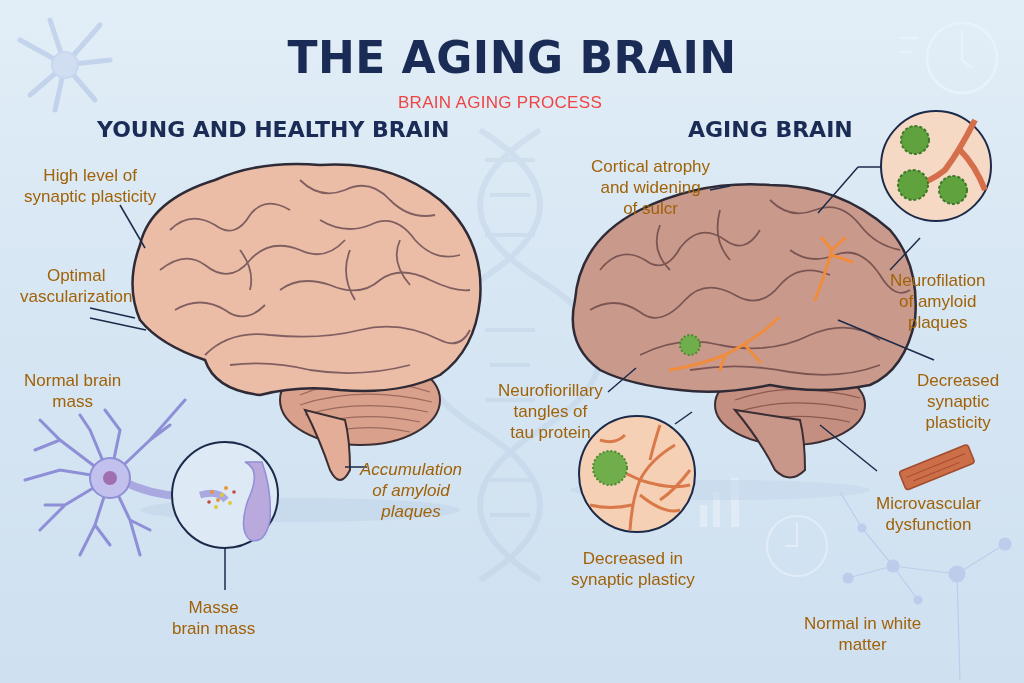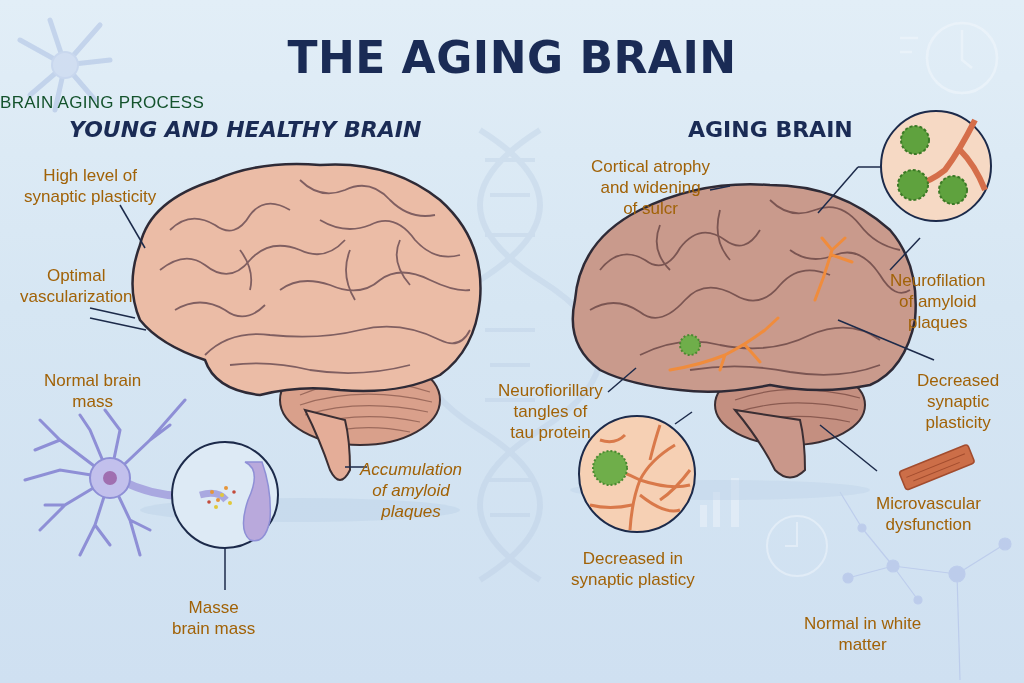--- a/index.html
+++ b/index.html
@@ -9,22 +9,22 @@
     font-family: "Liberation Sans", sans-serif;
     color:#14213f;
   }
   .abs { position:absolute; }
   .title {
     left:0; width:1024px; top:32px; text-align:center;
     font-size:44px; font-weight:bold; letter-spacing:0.5px; color:#1a2b55;
     font-family: "DejaVu Sans", sans-serif;
   }
   .subtitle {
-    left:0; width:1000px; top:93px; 
-    font-size:17px; color:#14532d; letter-spacing:0.3px;
+    left:0; width:1000px; top:93px; text-align:center;
+    font-size:17px; color:#ef4444; letter-spacing:0.3px;
   }
   .section-title {
     font-size:22px; font-weight:bold; color:#1a2b55;
     font-family: "DejaVu Sans", sans-serif;
   }
   .label {
     font-size:17px; line-height:21px; text-align:center; color:#a16207;
     white-space:nowrap;
   }
   svg.layer { position:absolute; left:0; top:0; }
@@ -88,21 +88,21 @@
   </g>
 
   <ellipse cx="300" cy="510" rx="160" ry="12" fill="#c2d6ea" opacity="0.6"></ellipse>
   <ellipse cx="720" cy="490" rx="150" ry="10" fill="#c2d6ea" opacity="0.5"></ellipse>
 </svg>
 
 <div class="abs title">THE AGING BRAIN</div>
 <div class="abs subtitle">BRAIN AGING PROCESS</div>
 
 <div>
-  <div class="abs section-title" style="left:69px; top:117px;font-style:italic;">YOUNG AND HEALTHY BRAIN</div>
+  <div class="abs section-title" style="left:97px; top:117px;">YOUNG AND HEALTHY BRAIN</div>
 
   <svg class="layer" width="1024" height="683">
 
     <g>
       <ellipse cx="360" cy="400" rx="80" ry="45" fill="#d9a08b" stroke="#3a2e33" stroke-width="2"></ellipse>
       <path d="M300 395 Q360 370 430 392 M300 405 Q360 385 432 402 M305 415 Q360 398 428 412 M312 425 Q360 410 420 422 M320 435 Q360 422 410 432" stroke="#9c6a5c" stroke-width="1.2" fill="none"></path>
 
       <path d="M305 410 Q320 440 330 470 Q340 490 350 470 Q350 440 345 420 Z" fill="#e4ad98" stroke="#3a2e33" stroke-width="2"></path>
     </g>
 
@@ -156,21 +156,21 @@
   </svg>
 
   <div class="abs label" style="left:24px; top:165px;">
     <div>High level of</div>
     <div>synaptic plasticity</div>
   </div>
   <div class="abs label" style="left:20px; top:265px;">
     <div>Optimal</div>
     <div>vascularization</div>
   </div>
-  <div class="abs label" style="left:44px; top:370px;">
+  <div class="abs label" style="left:24px; top:370px;">
     <div>Normal brain</div>
     <div>mass</div>
   </div>
   <div class="abs label" style="left:360px; top:459px;font-style:italic;">
     <div>Accumulation</div>
     <div>of amyloid</div>
     <div>plaques</div>
   </div>
   <div class="abs label" style="left:172px; top:597px;">
     <div>Masse</div>

